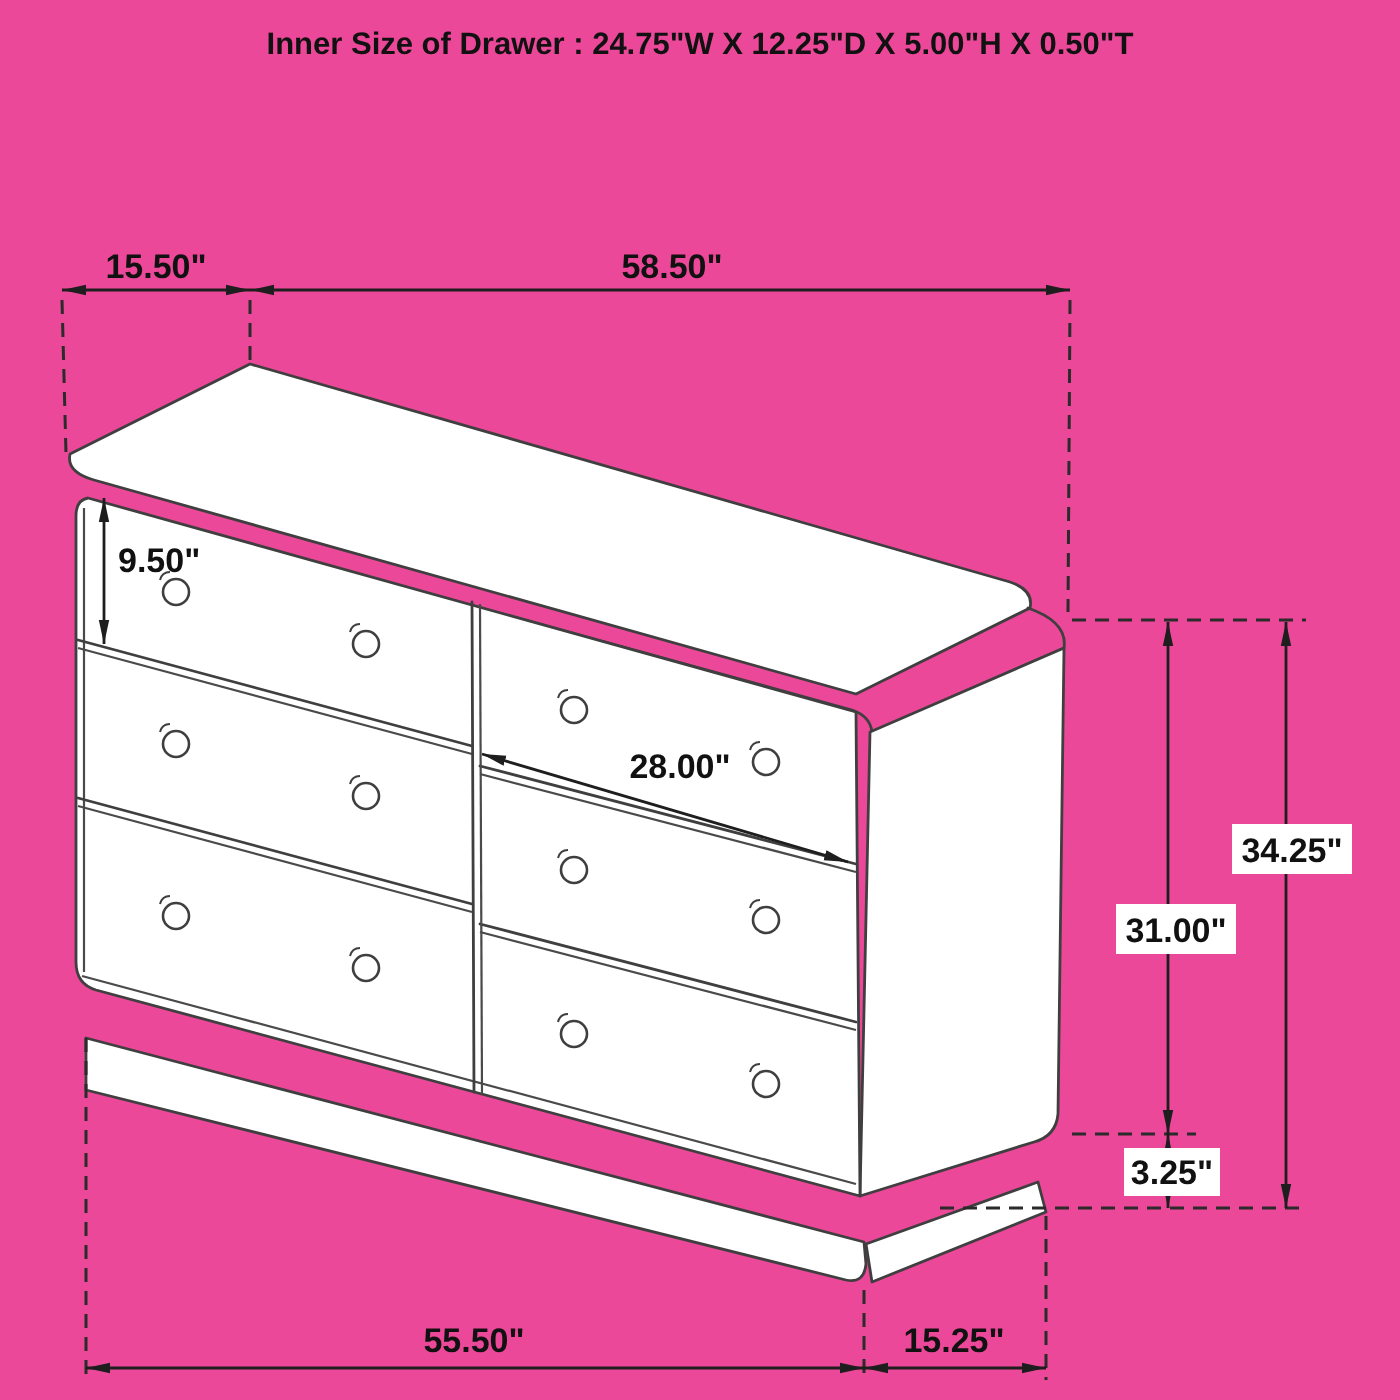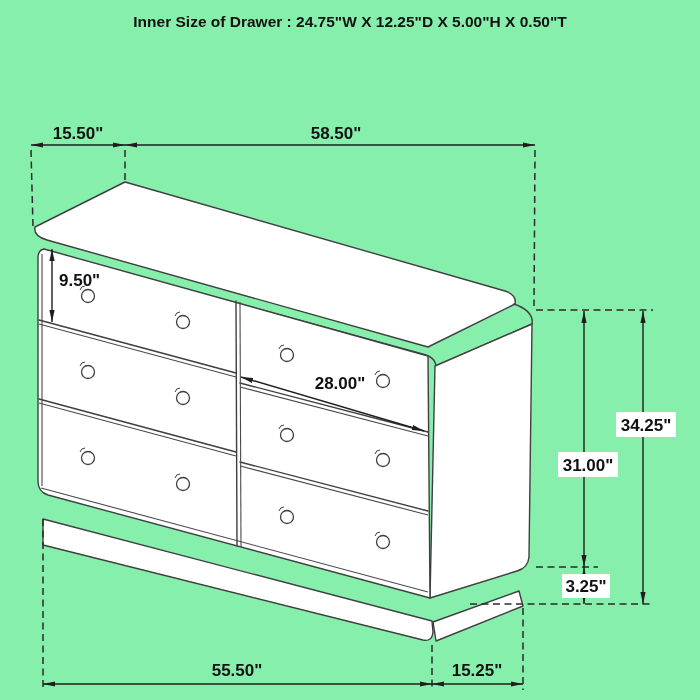--- a/index.html
+++ b/index.html
@@ -1,16 +1,16 @@
 <!DOCTYPE html>
 <html><head>
 <meta charset="utf-8">
 <style>
   html,body{margin:0;padding:0;background:#ffffff;}
-  .stage{position:relative;width:700px;height:700px;background:#86efac;overflow:hidden;
+  .stage{position:relative;width:700px;height:700px;background:#ec4899;overflow:hidden;
          font-family:"Liberation Sans", sans-serif;}
   svg{position:absolute;left:0;top:0;}
   .furn{stroke:#3f3f3f;stroke-width:1.4;fill:none;stroke-linejoin:round;stroke-linecap:round;}
   .furn-f{stroke:#3f3f3f;stroke-width:1.4;fill:#ffffff;stroke-linejoin:round;}
   .thin{stroke:#4a4a4a;stroke-width:1.1;fill:none;}
   .dim{stroke:#1e1e1e;stroke-width:1.4;fill:none;}
   .ext{stroke:#2b2b2b;stroke-width:1.5;fill:none;stroke-dasharray:7 4.5;}
   .lbl{font-family:"Liberation Sans", sans-serif;font-weight:bold;font-size:17px;fill:#111;}
   .ttl{font-family:"Liberation Sans", sans-serif;font-weight:bold;font-size:15.5px;fill:#111;}
   .mask{fill:#ffffff;}

